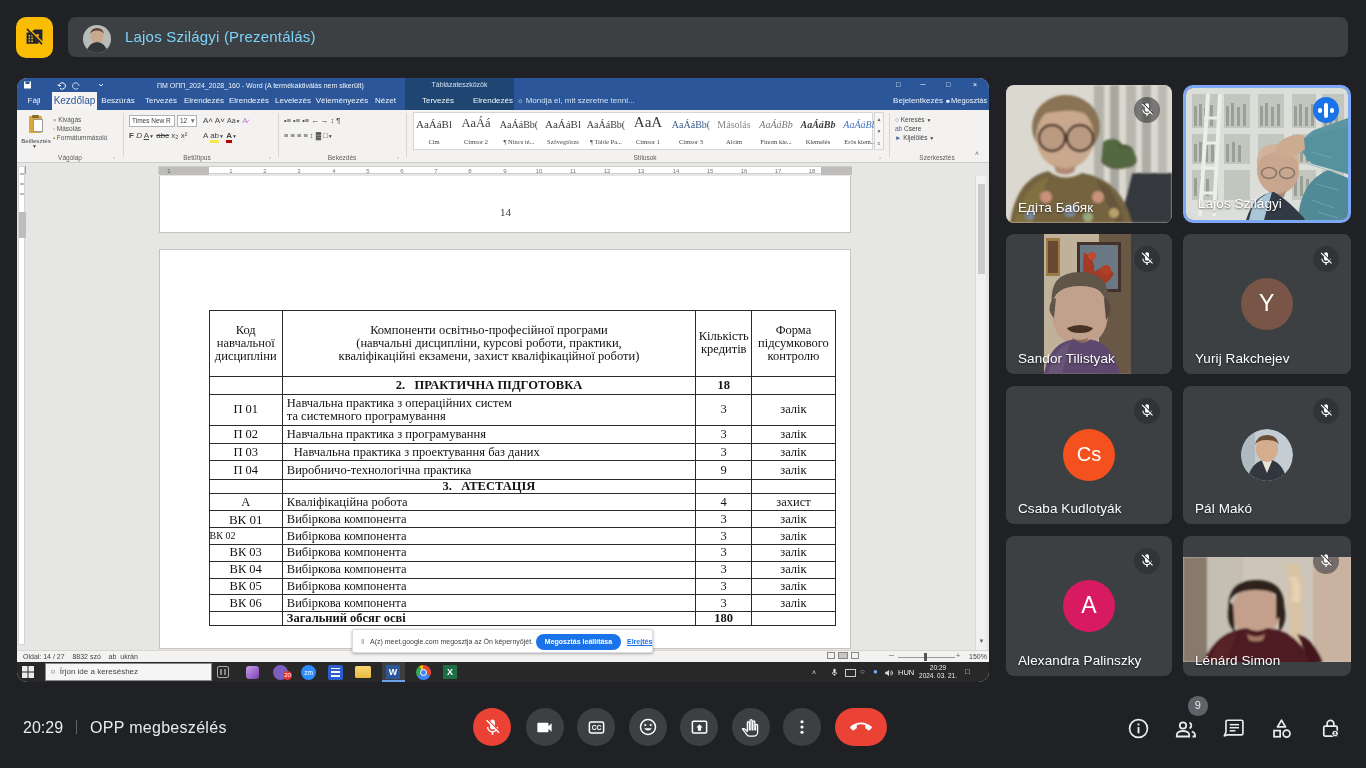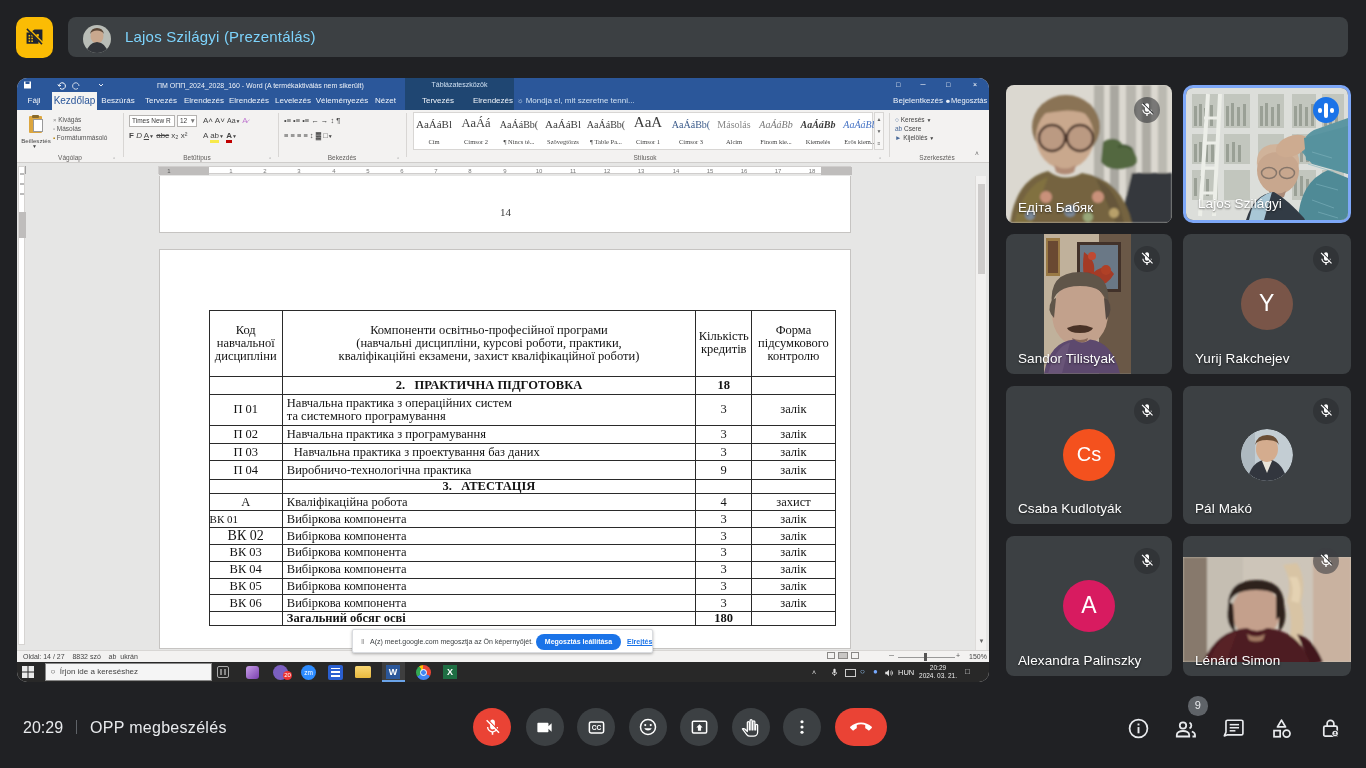--- a/index.html
+++ b/index.html
@@ -273,27 +273,27 @@
               <td></td>
               <td></td>
             </tr>
         <tr style="height:17px">
               <td style="text-align:center;font-size:12.5px">А</td>
               <td style="font-size:12.5px;padding-left:4px">Кваліфікаційна робота</td>
               <td style="text-align:center;font-size:12.5px">4</td>
               <td style="text-align:center;font-size:12.5px">захист</td>
             </tr>
         <tr style="height:16.8px">
-              <td style="font-size:11px">ВК 01</td>
+              <td style="text-align:center;font-size:13px">ВК 01</td>
               <td style="font-size:12.5px;padding-left:4px">Вибіркова компонента</td>
               <td style="text-align:center;font-size:12.5px">3</td>
               <td style="text-align:center;font-size:12.5px">залік</td>
             </tr>
         <tr style="height:16.8px">
-              <td style="text-align:center;font-size:14px">ВК 02</td>
+              <td style="text-align:left;font-size:10px">ВК 02</td>
               <td style="font-size:12.5px;padding-left:4px">Вибіркова компонента</td>
               <td style="text-align:center;font-size:12.5px">3</td>
               <td style="text-align:center;font-size:12.5px">залік</td>
             </tr>
         <tr style="height:16.8px">
               <td style="text-align:center;font-size:12.5px">ВК 03</td>
               <td style="font-size:12.5px;padding-left:4px">Вибіркова компонента</td>
               <td style="text-align:center;font-size:12.5px">3</td>
               <td style="text-align:center;font-size:12.5px">залік</td>
             </tr>

